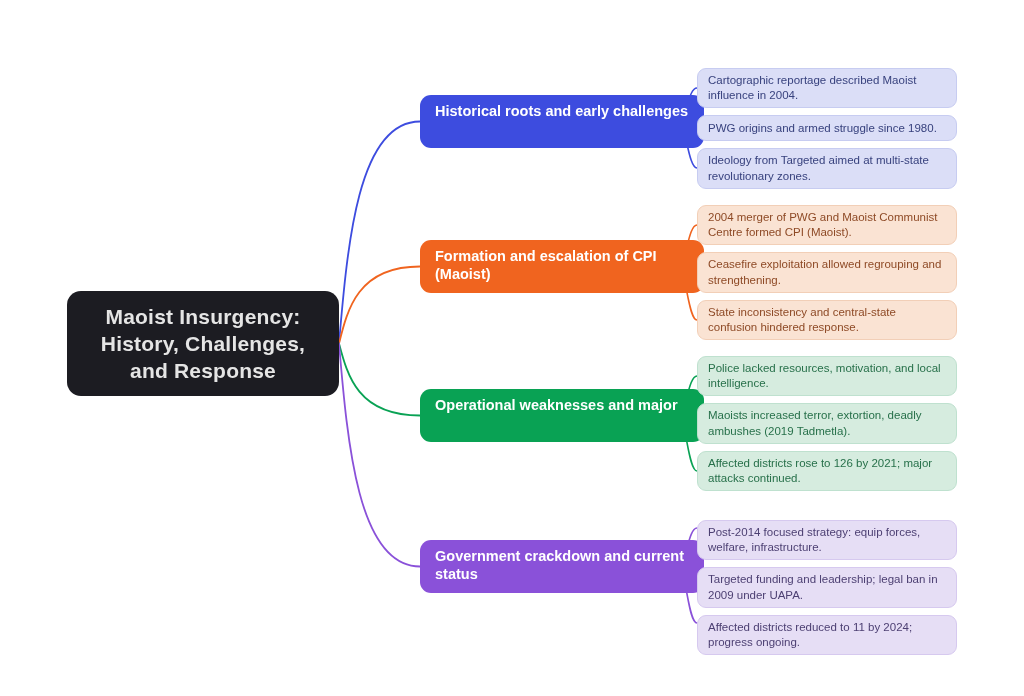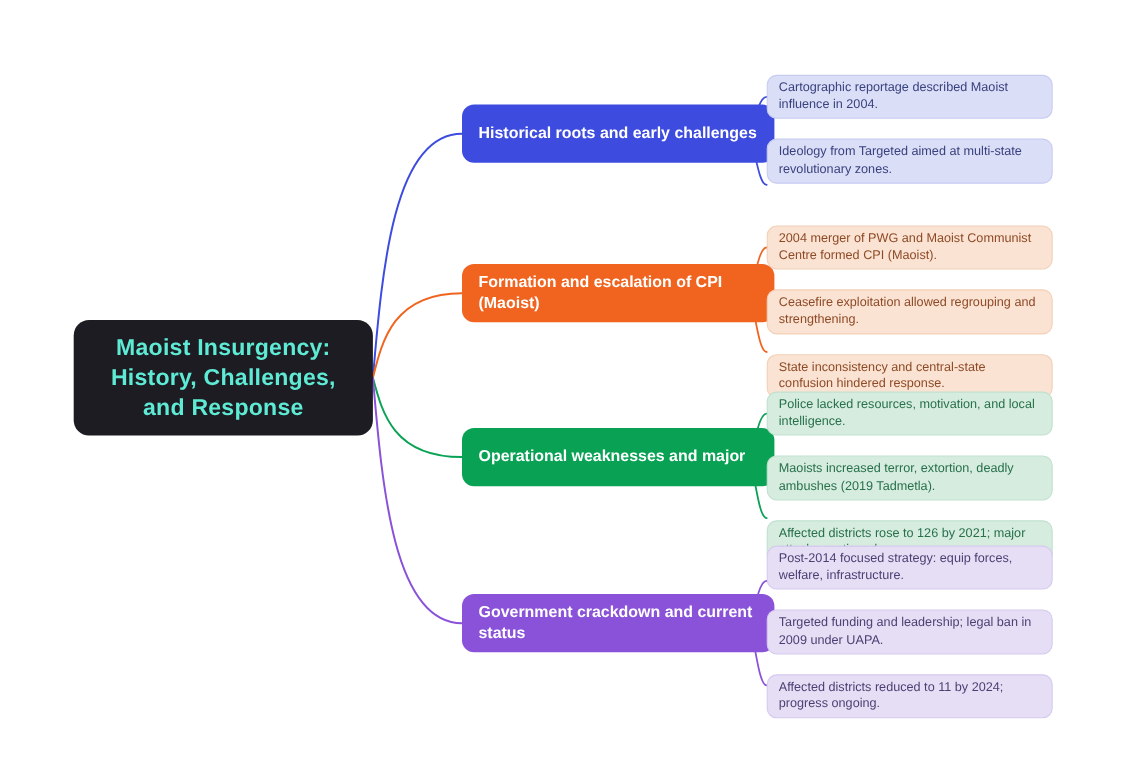--- a/index.html
+++ b/index.html
@@ -17,29 +17,29 @@
     border-radius:14px;
     display:flex;align-items:center;justify-content:center;
     text-align:center;
     padding:10px 14px;
     font-size:21px;font-weight:bold;line-height:1.3;
     letter-spacing:.2px;
   }
   .branch{
     left:420px;width:284px;min-height:53px;
     border-radius:11px;
-    display:flex;align-items:center;
+    display:flex;
     padding:7px 15px;
     color:#ffffff;
     font-size:14.5px;font-weight:bold;line-height:1.25;
     background:var(--node);
   }
   .leaves{
     position:absolute;left:697px;width:260px;z-index:1;
-    display:flex;flex-direction:column;gap:18px;
+    display:flex;flex-direction:column;gap:7px;
   }
   .leaf{
     box-sizing:border-box;
     border-radius:9px;
     padding:4px 10px;
     font-size:11.5px;line-height:1.32;
     background:var(--leafbg);
     border:1px solid var(--leafbd);
     color:var(--leaftx);
     display:flex;align-items:center;
@@ -62,30 +62,33 @@
       <path d="M 339 343.5 C 347.55 375.9, 358 415.5, 420 415.5" fill="none" stroke="#09a254" stroke-width="1.8" stroke-linecap="round"></path>
       <path d="M 678 415.5 C 686 415.5, 688 376, 697 376" fill="none" stroke="#09a254" stroke-width="1.6" stroke-linecap="round"></path>
       <path d="M 678 415.5 C 686 415.5, 688 423, 697 423" fill="none" stroke="#09a254" stroke-width="1.6" stroke-linecap="round"></path>
       <path d="M 678 415.5 C 686 415.5, 688 471, 697 471" fill="none" stroke="#09a254" stroke-width="1.6" stroke-linecap="round"></path>
       <path d="M 339 343.5 C 347.55 443.85, 358 566.5, 420 566.5" fill="none" stroke="#8a51d9" stroke-width="1.8" stroke-linecap="round"></path>
       <path d="M 678 566.5 C 686 566.5, 688 528, 697 528" fill="none" stroke="#8a51d9" stroke-width="1.6" stroke-linecap="round"></path>
       <path d="M 678 566.5 C 686 566.5, 688 575, 697 575" fill="none" stroke="#8a51d9" stroke-width="1.6" stroke-linecap="round"></path>
       <path d="M 678 566.5 C 686 566.5, 688 623, 697 623" fill="none" stroke="#8a51d9" stroke-width="1.6" stroke-linecap="round"></path>
     </svg>
 
-  <div id="root" class="node" style="background: rgb(28, 28, 34); color: #5eead4;">
+  <div id="root" class="node" style="background: rgb(28, 28, 34); color: #e5e5e5;">
     <span>Maoist Insurgency: History, Challenges, and Response</span>
   </div>
 
   <div class="node branch" style="top: 95px; --node: #3d4cdf; --leafbg: #dbdef7; --leafbd: #c7ccf1; --leaftx: #38427e;">
     <span>Historical roots and early challenges</span>
   </div>
   <div class="leaves" style="top: 68px; --node: #3d4cdf; --leafbg: #dbdef7; --leafbd: #c7ccf1; --leaftx: #38427e;">
     <div class="leaf">
         <span>Cartographic reportage described Maoist influence in 2004.</span>
+      </div>
+    <div class="leaf">
+        <span>PWG origins and armed struggle since 1980.</span>
       </div>
     <div class="leaf">
         <span>Ideology from Targeted aimed at multi-state revolutionary zones.</span>
       </div>
   </div>
 
   <div class="node branch" style="top: 240px; --node: #f0641f; --leafbg: #fae3d3; --leafbd: #f2cfb7; --leaftx: #8e4a26;">
     <span>Formation and escalation of CPI (Maoist)</span>
   </div>
   <div class="leaves" style="top: 205px; --node: #f0641f; --leafbg: #fae3d3; --leafbd: #f2cfb7; --leaftx: #8e4a26;">
@@ -111,21 +114,21 @@
         <span>Maoists increased terror, extortion, deadly ambushes (2019 Tadmetla).</span>
       </div>
     <div class="leaf">
         <span>Affected districts rose to 126 by 2021; major attacks continued.</span>
       </div>
   </div>
 
   <div class="node branch" style="top: 540px; --node: #8a51d9; --leafbg: #e6def5; --leafbd: #d6c9ef; --leaftx: #4c3f72;">
     <span>Government crackdown and current status</span>
   </div>
-  <div class="leaves" style="top: 496px; --node: #8a51d9; --leafbg: #e6def5; --leafbd: #d6c9ef; --leaftx: #4c3f72;">
+  <div class="leaves" style="top: 520px; --node: #8a51d9; --leafbg: #e6def5; --leafbd: #d6c9ef; --leaftx: #4c3f72;">
     <div class="leaf">
         <span>Post-2014 focused strategy: equip forces, welfare, infrastructure.</span>
       </div>
     <div class="leaf">
         <span>Targeted funding and leadership; legal ban in 2009 under UAPA.</span>
       </div>
     <div class="leaf">
         <span>Affected districts reduced to 11 by 2024; progress ongoing.</span>
       </div>
   </div>

